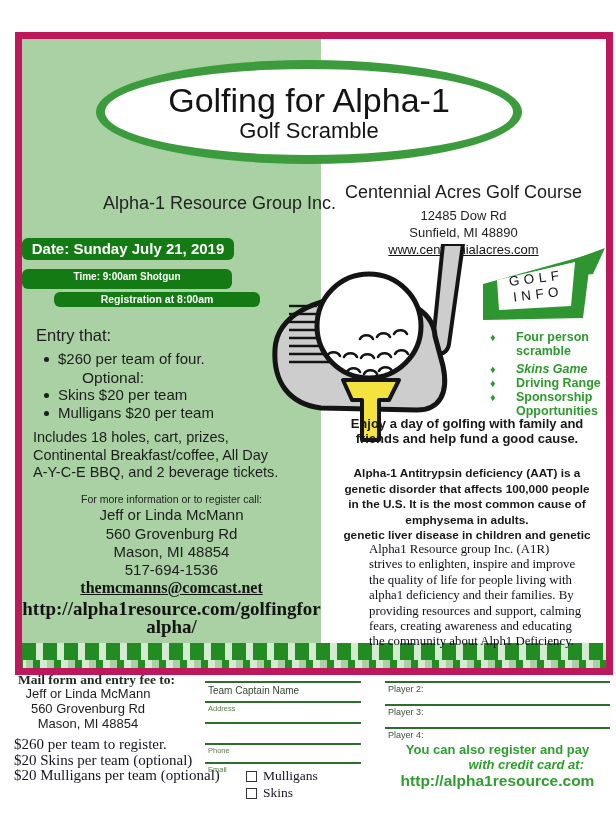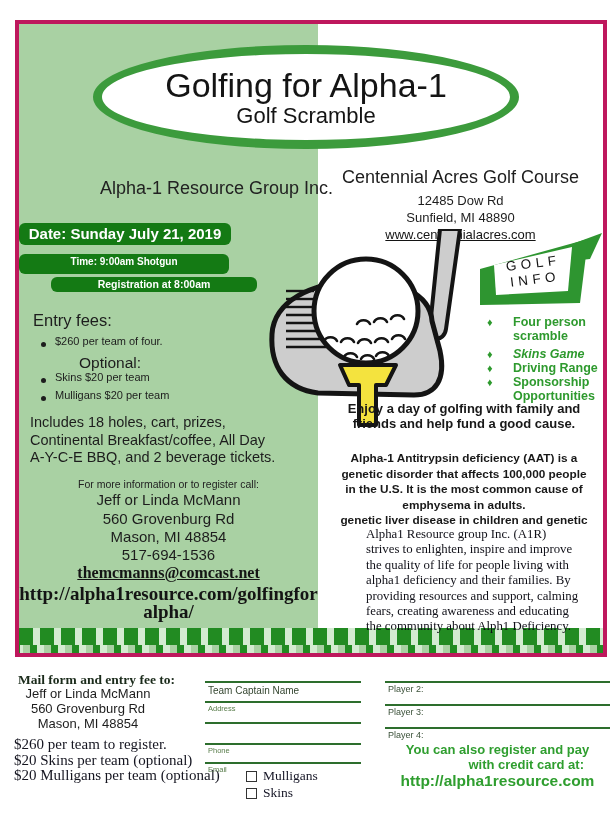--- a/index.html
+++ b/index.html
@@ -4,22 +4,22 @@
 <style>
   html,body{margin:0;padding:0;background:#fff;}
   .page{position:relative;width:616px;height:825px;background:#fff;
         font-family:"Liberation Sans",sans-serif;overflow:hidden;color:#1a1a1a;}
   .abs{position:absolute;}
   .serif{font-family:"Liberation Serif",serif;}
   .center{text-align:center;}
   .nowrap{white-space:nowrap;}
 
   
-  #flyer-body{position:absolute;left:15px;top:20px;width:584px;height:629px;
-              border:4px solid #be185d;background:#fff;}
+  #flyer-body{position:absolute;left:15px;top:32px;width:584px;height:629px;
+              border:7px solid #be185d;background:#fff;}
   #green-panel{position:absolute;left:0;top:0;width:299px;height:604px;background:#a9d1a3;}
   #checker-strip{position:absolute;left:0;bottom:0;width:100%;height:25px;}
   #checker-strip .row-a{height:17px;
      background:repeating-linear-gradient(90deg,#228b22 0 14px,#d4ebd1 14px 21px);}
   #checker-strip .row-b{height:8px;
      background:repeating-linear-gradient(90deg,#a9d1a3 0 7px,#228b22 7px 14px,#d4ebd1 14px 21px);
      background-position-x:4px;}
 
   
   #title-oval{position:absolute;left:74px;top:21px;width:408px;height:86px;
@@ -28,21 +28,21 @@
   #title-oval .t1{font-size:34px;line-height:38px;color:#141414;}
   #title-oval .t2{font-size:22px;line-height:24px;color:#141414;}
 
   
   .org{left:0;top:154px;width:299px;font-size:18px;color:#222;padding-left:48px;}
   .bar{left:0;background:#147a14;color:#fff;font-weight:bold;text-align:center;z-index:2;border-radius:6px;}
   #bar-date{top:199px;width:212px;height:22px;font-size:15px;line-height:22px;}
   #bar-time{top:230px;width:210px;height:20px;font-size:10px;line-height:16px;}
   #bar-reg {top:253px;width:206px;height:15px;font-size:10.5px;line-height:15px;margin-left:32px;}
   .entry-h{left:14px;top:287px;font-size:16.5px;color:#1d1d1d;}
-  .fee-row{left:36px;font-size:11px;color:#1d1d1d;}
+  .fee-row{left:36px;font-size:15px;color:#1d1d1d;}
   .fee-dot{left:22px;width:5px;height:5px;border-radius:50%;background:#1d1d1d;}
   .optional{left:36px;top:330px;width:110px;text-align:center;font-size:15.5px;color:#1d1d1d;}
   .includes{left:11px;top:390px;width:282px;font-size:14.5px;line-height:17.5px;color:#1d1d1d;}
   .reg-call{left:0;top:454px;width:299px;font-size:10.5px;color:#222;}
   .c-line{left:0;width:299px;font-size:15px;color:#1d1d1d;}
   .c-email{left:0;top:540px;width:299px;font-size:16px;font-weight:bold;text-decoration:underline;color:#141414;}
   .c-url{left:0;width:299px;font-size:19px;font-weight:bold;color:#141414;}
 
   
   .course-n{left:299px;top:143px;width:285px;font-size:18px;color:#1d1d1d;}
@@ -61,21 +61,21 @@
   .mail-l{left:12px;width:152px;text-align:center;font-size:13px;color:#1d1d1d;}
   .bfee{left:14px;font-size:15px;color:#151520;}
   .fline{height:2px;background:#2d6e2d;}
   .flabel-big{font-size:10px;color:#33452f;}
   .flabel-sm{font-size:7.5px;color:#597d4b;}
   .plabel{font-size:9px;color:#3a5038;}
   .cb-row{left:246px;display:flex;align-items:center;font-size:13.5px;color:#151525;}
   .cbx{display:inline-block;width:9px;height:9px;border:1.3px solid #333;margin-right:6px;background:#fff;}
   .credit{left:385px;width:225px;color:#2f9e2f;font-weight:600;}
   .credit .l1{font-size:13px;text-align:center;}
-  .credit .l2{font-size:13px;text-align:right;padding-right:26px;}
+  .credit .l2{font-size:13px;text-align:right;padding-right:26px;font-style:italic;}
   .credit .l3{font-size:15.5px;text-align:center;}
 </style>
 </head>
 <body>
 
 <div class="page">
 
   <div id="flyer-body">
     <div id="green-panel"></div>
     <div id="checker-strip">
@@ -86,21 +86,21 @@
     <div id="title-oval">
       <div class="t1">Golfing for Alpha-1</div>
       <div class="t2">Golf Scramble</div>
     </div>
 
     <div class="abs org center">Alpha-1 Resource Group Inc.</div>
     <div class="abs bar" id="bar-date">Date: Sunday July 21, 2019</div>
     <div class="abs bar" id="bar-time">Time: 9:00am Shotgun</div>
     <div class="abs bar" id="bar-reg">Registration at 8:00am</div>
 
-    <div class="abs entry-h">Entry fees:</div>
+    <div class="abs entry-h">Entry that:</div>
     <div class="abs fee-dot" style="top:318px;"></div>
     <div class="abs fee-row" style="top:311px;">$260 per team of four.</div>
     <div class="abs optional">Optional:</div>
     <div class="abs fee-dot" style="top:354px;"></div>
     <div class="abs fee-row" style="top:347px;">Skins $20 per team</div>
     <div class="abs fee-dot" style="top:372px;"></div>
     <div class="abs fee-row" style="top:365px;">Mulligans $20 per team</div>
 
     <div class="abs includes">
       <div>Includes 18 holes, cart, prizes,</div>

